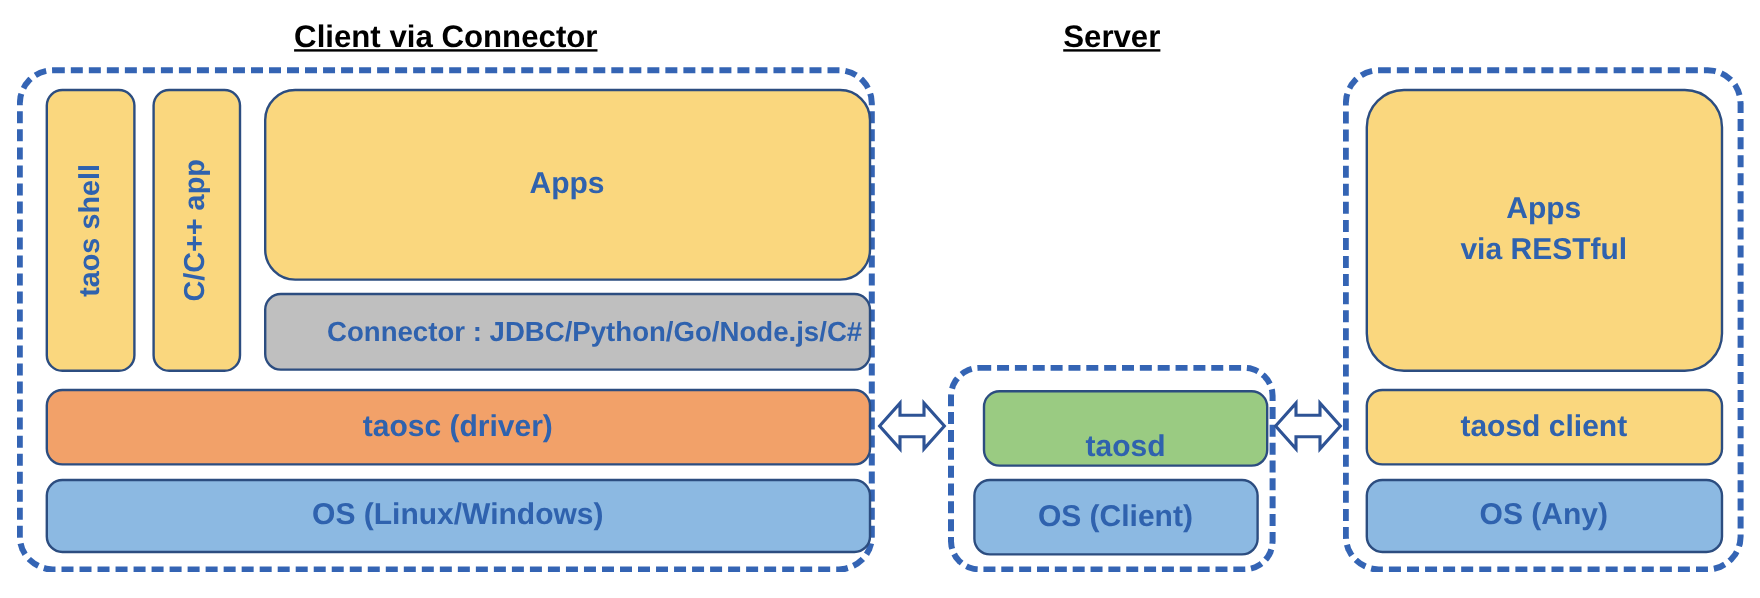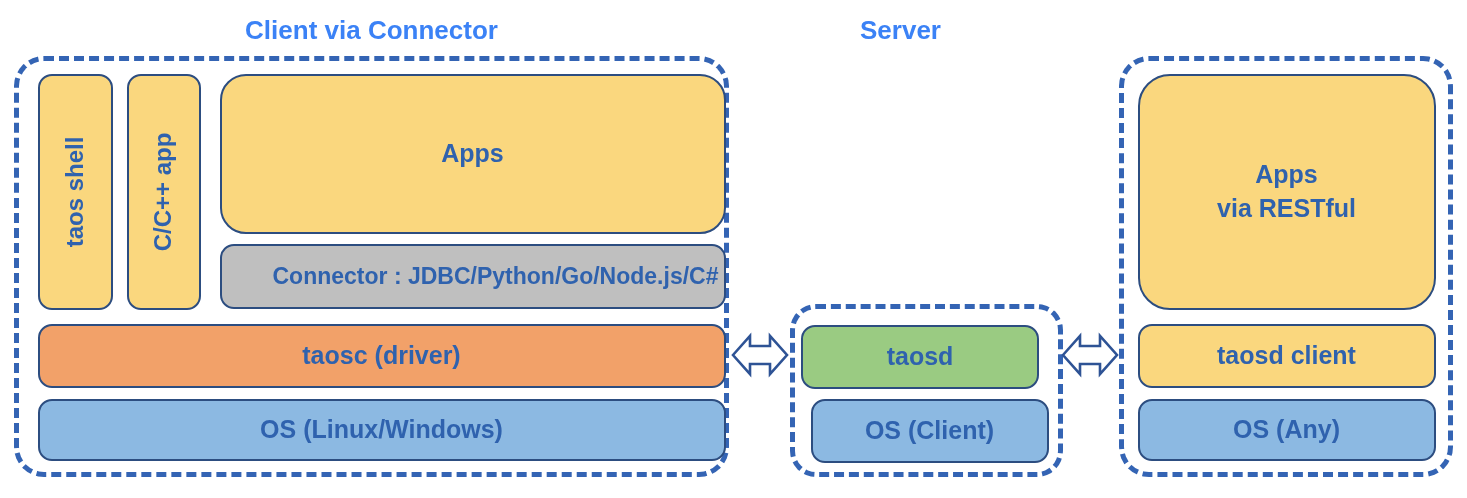--- a/index.html
+++ b/index.html
@@ -16,22 +16,23 @@
     overflow: hidden;
   }
   .section-title {
     position: absolute;
     top: 12px;
     height: 36px;
     line-height: 36px;
     text-align: center;
     font-size: 26px;
     font-weight: bold;
-    color: #3b82f6;
+    color: #000000;
     letter-spacing: 0px;
+    text-decoration: underline;
   }
   .dashed-box {
     position: absolute;
     box-sizing: border-box;
     border: 5px dashed var(--dashed_border, #3464B4);
   }
   #sec-connector { left: 14px;  top: 56px;  width: 715px; height: 421px; border-radius: 30px; }
   #sec-server    { left: 790px; top: 304px; width: 273px; height: 173px; border-radius: 26px; }
   #sec-restful   { left: 1119px;top: 56px;  width: 334px; height: 421px; border-radius: 30px; }
 
@@ -56,21 +57,21 @@
 
   
   #box-taos-shell { left: 18.5px; top: 12.5px;  width: 75px;  height: 236px; }
   #box-cpp-app    { left: 107.5px;top: 12.5px;  width: 74px;  height: 236px; }
   #box-apps       { left: 200.5px;top: 12.5px;  width: 506px; height: 160px; border-radius: 26px; }
   #box-connector  { left: 200.5px;top: 182.5px; width: 506px; height: 65px;  font-size: 23px; padding-left: 46px; }
   #box-taosc      { left: 18.5px; top: 262.5px; width: 688px; height: 64px; }
   #box-os-lw      { left: 18.5px; top: 337.5px; width: 688px; height: 62px; }
 
   
-  #box-taosd    { left: 6px; top: 15.5px; width: 238px; height: 64px; }
+  #box-taosd    { left: 24px; top: 15.5px; width: 238px; height: 64px; align-items: flex-end; }
   #box-os-linux { left: 15.5px; top: 89.5px; width: 238px; height: 64px; }
 
   
   #box-apps-restful { left: 13.5px; top: 12.5px;  width: 298px; height: 236px; border-radius: 32px; }
   #box-http-client  { left: 13.5px; top: 262.5px; width: 298px; height: 64px; }
   #box-os-any       { left: 13.5px; top: 337.5px; width: 298px; height: 62px; text-align: center; }
 
   .vlabel {
     transform: rotate(-90deg);
     white-space: nowrap;
@@ -89,21 +90,21 @@
   }
   #arrow-left  { left: 731px; }
   #arrow-right { left: 1061px; }
 </style>
 </head>
 <body>
 
 <div class="canvas">
 
   <div class="section-title" style="left:14px; width:715px;">Client via Connector</div>
-  <div class="section-title" style="left:764px; width:273px;">Server</div>
+  <div class="section-title" style="left:790px; width:273px;">Server</div>
 
   <div id="sec-connector" class="dashed-box">
     <div id="box-taos-shell" class="box yellow">
       <span class="vlabel">taos shell</span>
     </div>
     <div id="box-cpp-app" class="box yellow">
       <span class="vlabel">C/C++ app</span>
     </div>
     <div id="box-apps" class="box yellow">
       <span>Apps</span>

